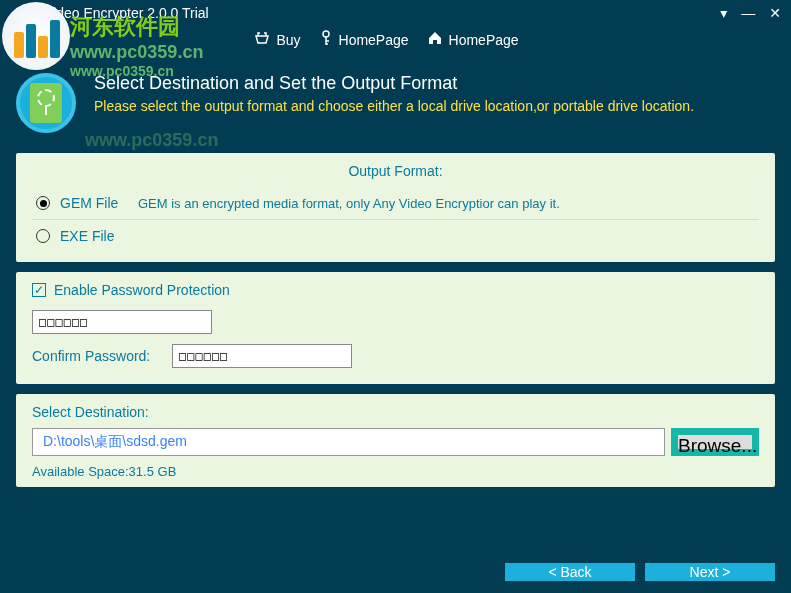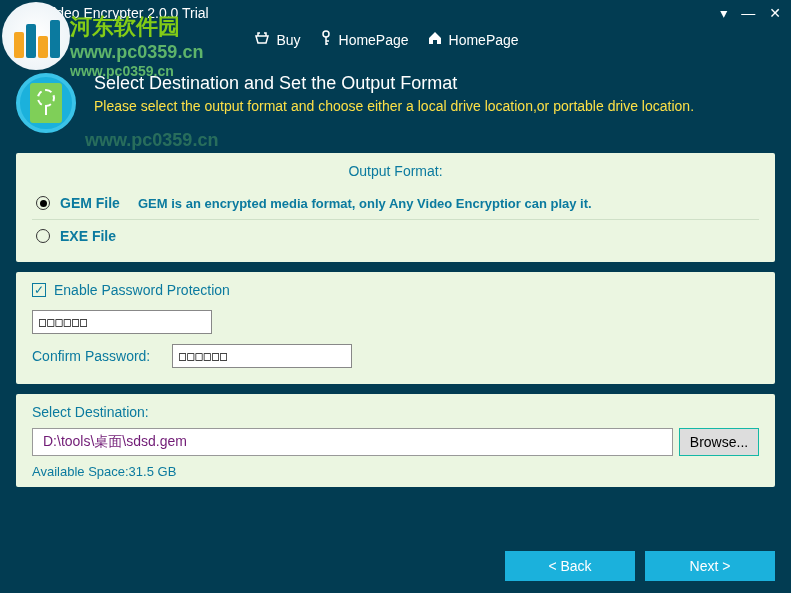--- a/index.html
+++ b/index.html
@@ -137,21 +137,20 @@
   color: #0b7a9f;
   font-size: 14px;
   margin-bottom: 10px;
   text-align: center;
 }
 .radio-row {
   display: flex;
   align-items: center;
   gap: 10px;
   padding: 6px 0;
-  font-weight: bold;
 }
 .radio-outer {
   width: 14px;
   height: 14px;
   border: 1.5px solid #333;
   border-radius: 50%;
   display: flex;
   align-items: center;
   justify-content: center;
   margin-left: 4px;
@@ -229,44 +228,44 @@
   gap: 6px;
   margin-bottom: 8px;
 }
 .dest-input {
   flex: 1;
   height: 28px;
   border: 1px solid #999;
   background: #fff;
   padding: 12px 10px;
   font-size: 14px;
-  color: #701a75;
+  color: #3b82f6;
 }
 .browse-btn {
-  width: 80px;
+  width: 88px;
   height: 28px;
   background: #ddd;
-  border: 1px solid #14b8a6;
-  font-size: 14px;
+  border: 7px solid #14b8a6;
+  font-size: 19px;
   cursor: pointer;
 }
 .avail-space {
   color: #0b7a9f;
   font-size: 13px;
 }
 .footer {
   position: absolute;
   bottom: 12px;
   right: 16px;
   display: flex;
   gap: 10px;
 }
 .nav-btn {
   width: 130px;
-  height: 30px;
+  height: 18px;
   background: #1bb1dc;
   border: none;
   color: #fff;
   font-size: 14px;
   cursor: pointer;
 }
 .logo-circle {
   position: absolute;
   left: 2px;
   top: 2px;

